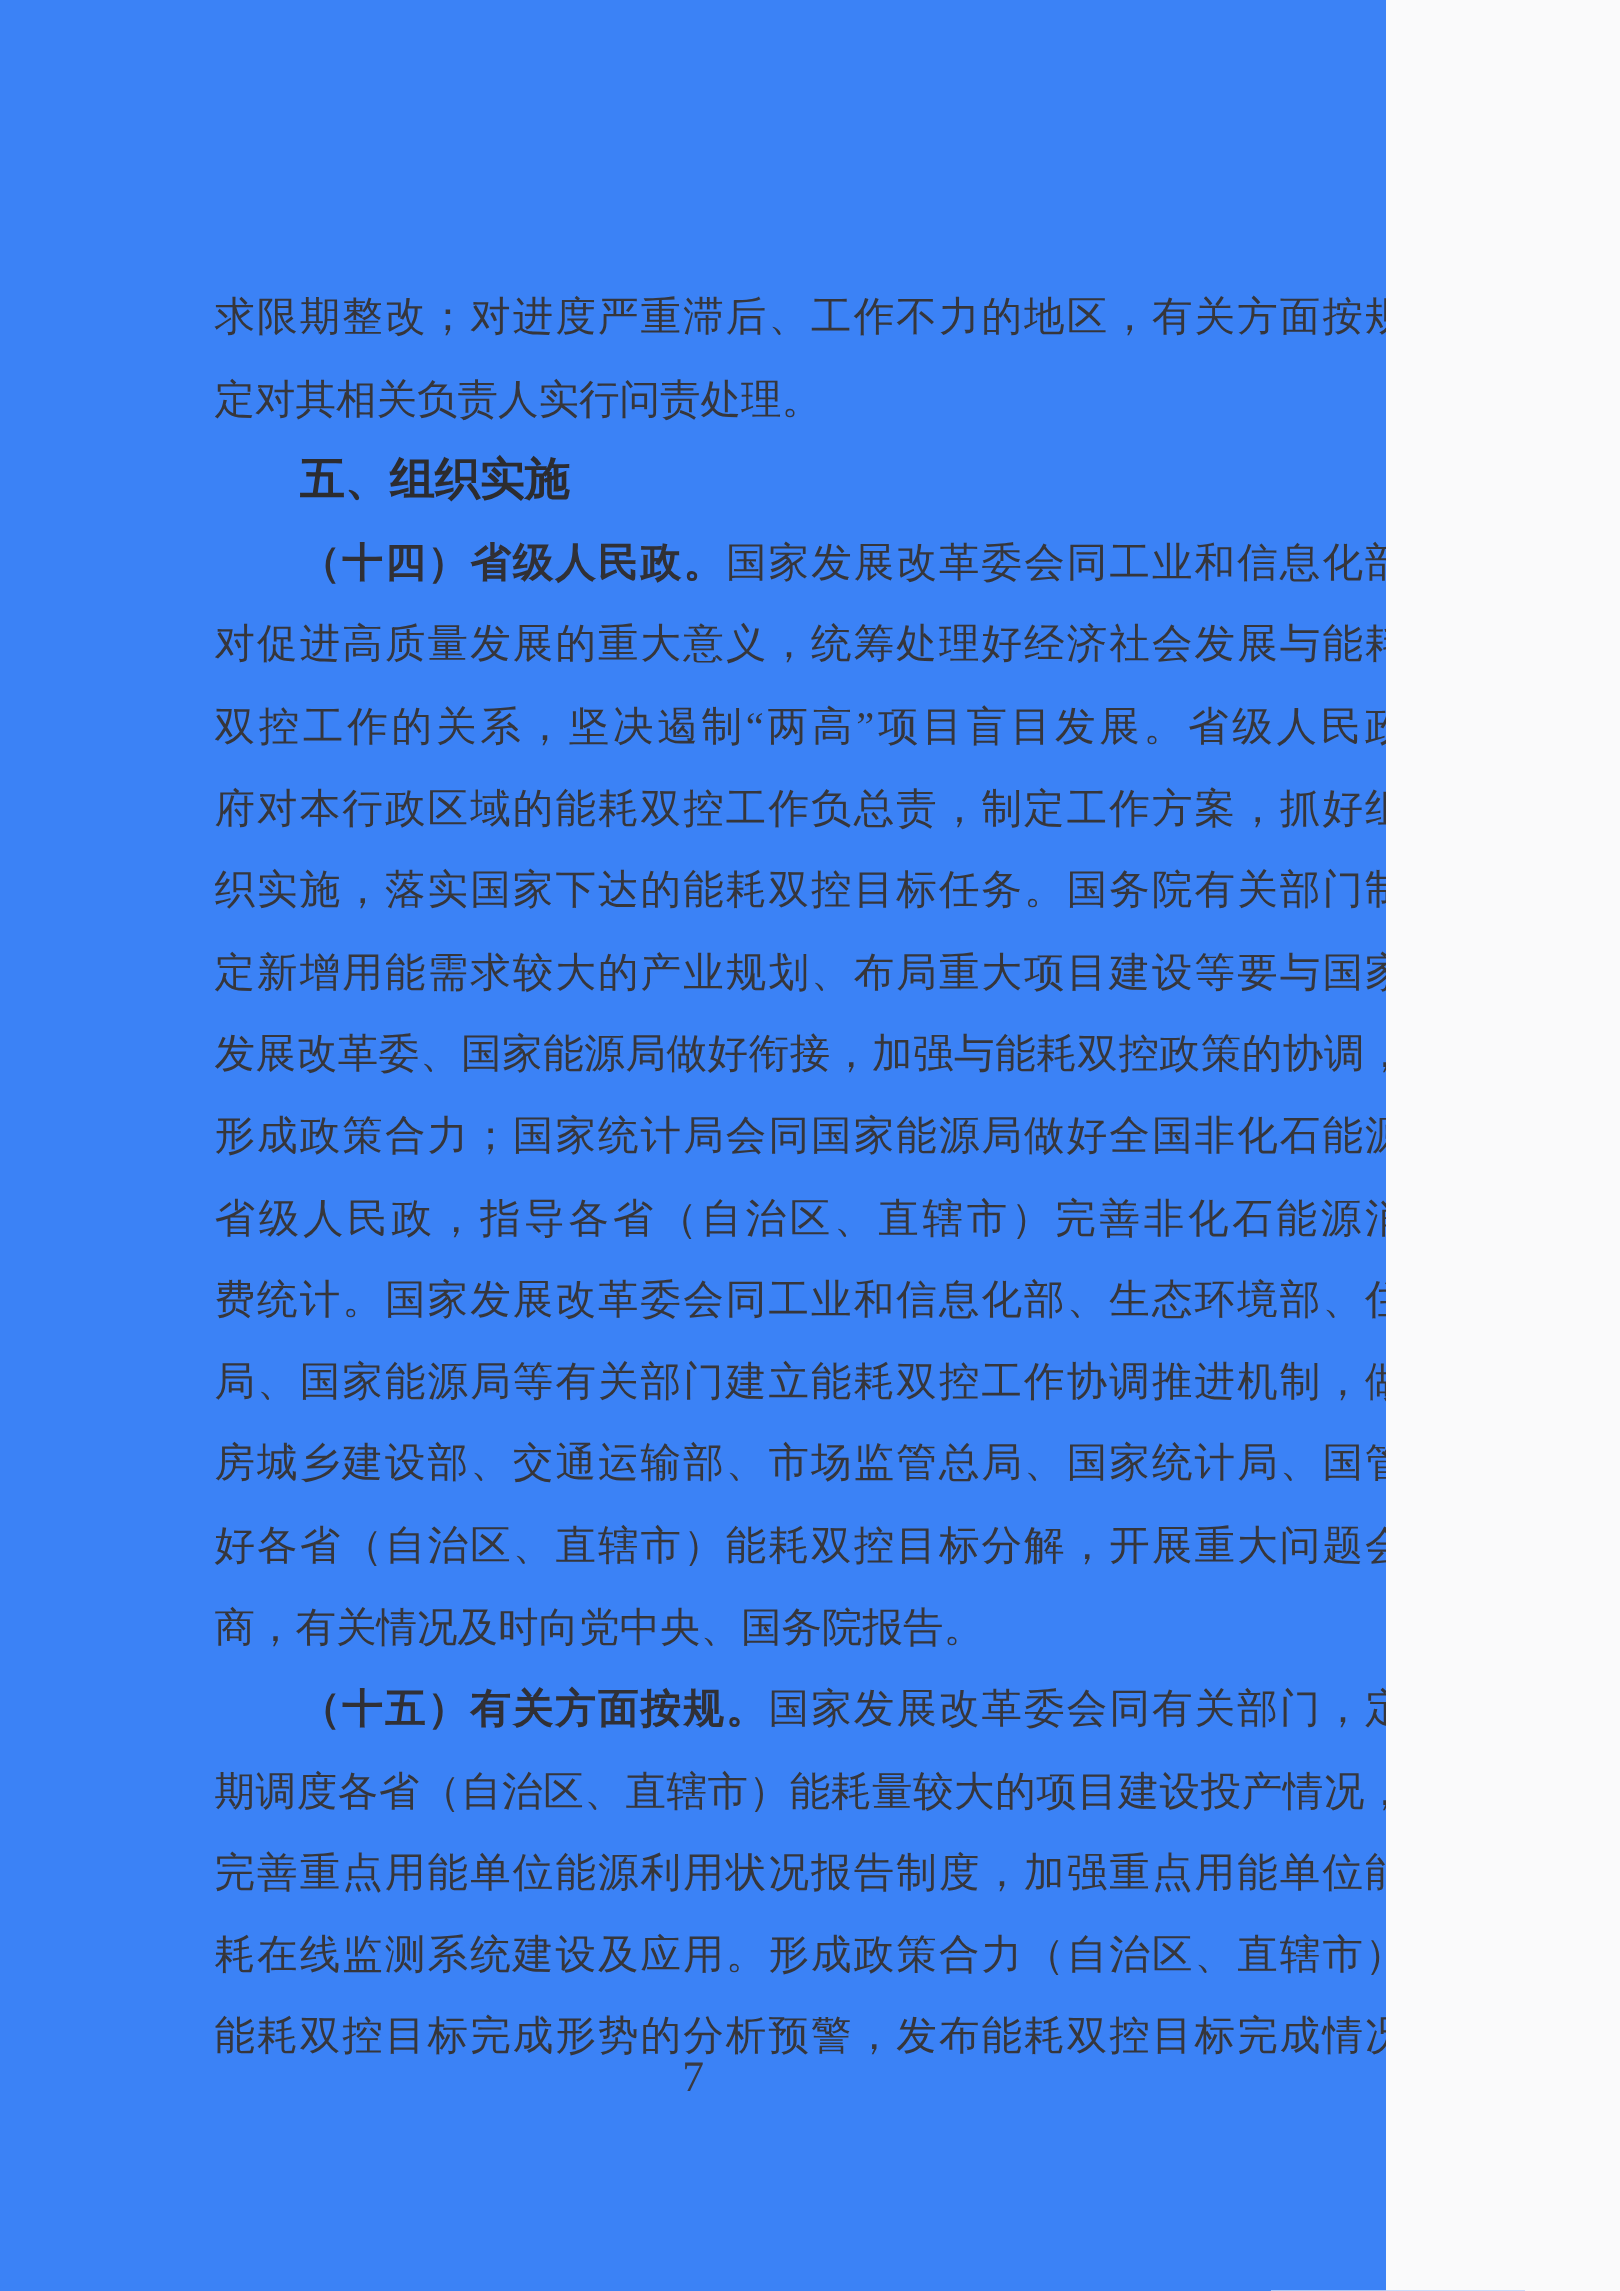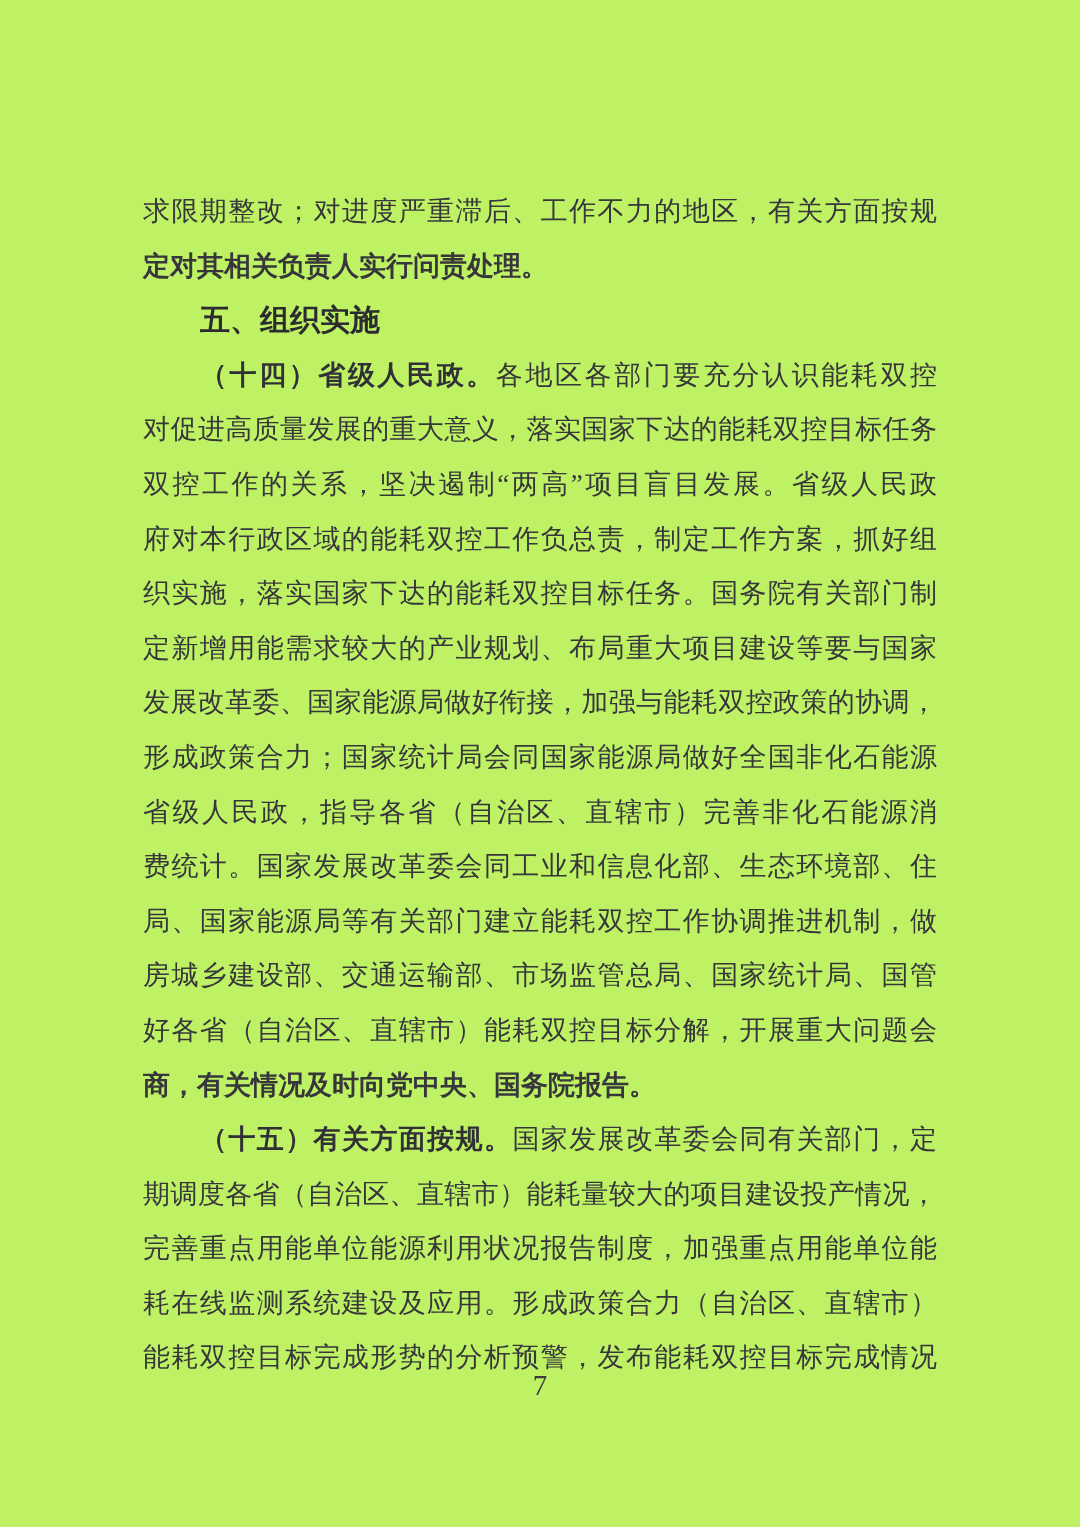--- a/index.html
+++ b/index.html
@@ -2,23 +2,23 @@
 <html><head>
 <meta charset="utf-8">
 <style>
   html, body {
     margin: 0;
     padding: 0;
     background: #fafafb;
   }
   .page {
     position: relative;
-    width: 1080px;
+    width: 924px;
     height: 1527px;
-    background: #bef264;
+    background: #3b82f6;
     overflow: hidden;
     font-family: "Liberation Serif", "DejaVu Serif", serif;
   }
   .text-block {
     position: absolute;
     left: 143px;
     top: 184px;
     width: 794px;
   }
   .line {
@@ -29,21 +29,20 @@
     font-size: 27px;
     color: #36363b;
     text-align: justify;
     text-align-last: justify;
     white-space: normal;
     overflow: visible;
   }
   .line.end {
     text-align: right;
     text-align-last: left;
-    font-weight: bold;
   }
   .line.indent {
     text-indent: 57px;
   }
   .line.heading {
     font-family: "Liberation Sans", "DejaVu Sans", sans-serif;
     font-weight: bold;
     font-size: 30px;
     color: #2c2c30;
     text-align: right;
@@ -70,22 +69,22 @@
 <body>
 
 <div class="page">
   <div class="text-block">
 
     <p class="line">求限期整改；对进度严重滞后、工作不力的地区，有关方面按规</p>
     <p class="line end">定对其相关负责人实行问责处理。</p>
 
     <p class="line heading indent">五、组织实施</p>
 
-    <p class="line indent"><span class="lead">（十四）省级人民政。</span><span>各地区各部门要充分认识能耗双控</span></p>
-    <p class="line">对促进高质量发展的重大意义，落实国家下达的能耗双控目标任务</p>
+    <p class="line indent"><span class="lead">（十四）省级人民政。</span><span>国家发展改革委会同工业和信息化部</span></p>
+    <p class="line">对促进高质量发展的重大意义，统筹处理好经济社会发展与能耗</p>
     <p class="line">双控工作的关系，坚决遏制“两高”项目盲目发展。省级人民政</p>
     <p class="line">府对本行政区域的能耗双控工作负总责，制定工作方案，抓好组</p>
     <p class="line">织实施，落实国家下达的能耗双控目标任务。国务院有关部门制</p>
     <p class="line">定新增用能需求较大的产业规划、布局重大项目建设等要与国家</p>
     <p class="line">发展改革委、国家能源局做好衔接，加强与能耗双控政策的协调，</p>
     <p class="line">形成政策合力；国家统计局会同国家能源局做好全国非化石能源</p>
     <p class="line">省级人民政，指导各省（自治区、直辖市）完善非化石能源消</p>
     <p class="line">费统计。国家发展改革委会同工业和信息化部、生态环境部、住</p>
     <p class="line">局、国家能源局等有关部门建立能耗双控工作协调推进机制，做</p>
     <p class="line">房城乡建设部、交通运输部、市场监管总局、国家统计局、国管</p>

